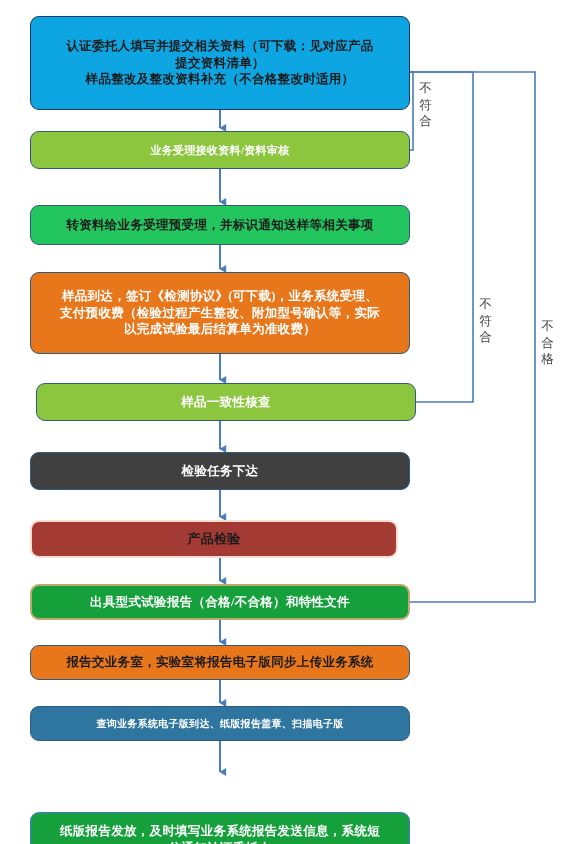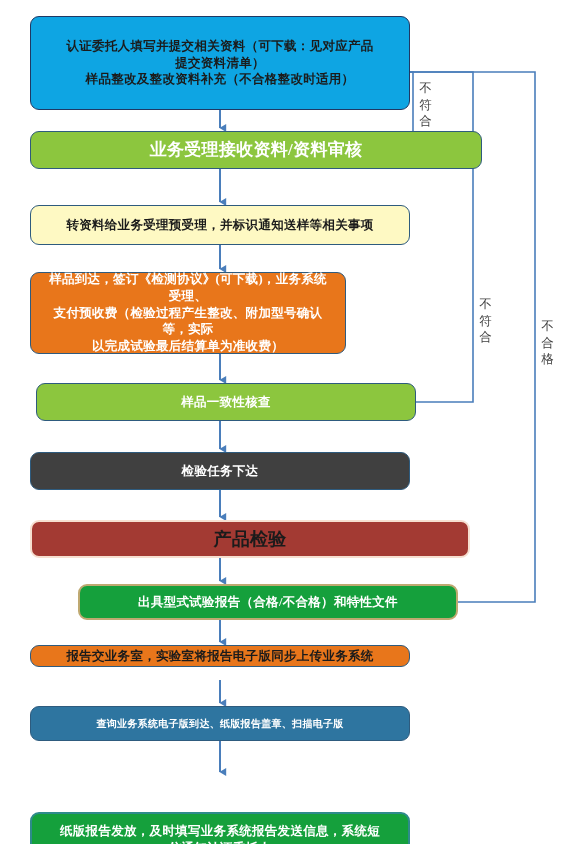--- a/index.html
+++ b/index.html
@@ -84,51 +84,51 @@
       <path d="M410,150 L413,150 L413,72 L404,72" marker-end="url(#arrowLeft)"></path>
     </g>
   </svg>
 
   <div class="node" style="left:30px;top:16px;width:380px;height:94px;background:#0EA5E3;border-color:#1F3864;color:#1B1B1B;font-size:12.5px;">
     <span>认证委托人填写并提交相关资料（可下载：见对应产品
 提交资料清单）
 样品整改及整改资料补充（不合格整改时适用）</span>
   </div>
 
-  <div class="node" style="left:30px;top:131px;width:452px;height:38px;background:#8CC63E;border-color:#2E5B7E;color:#FFFFFF;font-size:17px;">
+  <div class="node" style="left:30px;top:131px;width:380px;height:38px;background:#8CC63E;border-color:#2E5B7E;color:#FFFFFF;font-size:11px;">
     <span>业务受理接收资料/资料审核</span>
   </div>
 
-  <div class="node" style="left:30px;top:205px;width:380px;height:40px;background:#fef9c3;border-color:#2E5B7E;color:#1B1B1B;font-size:12.5px;">
+  <div class="node" style="left:30px;top:205px;width:380px;height:40px;background:#22c55e;border-color:#2E5B7E;color:#1B1B1B;font-size:12.5px;">
     <span>转资料给业务受理预受理，并标识通知送样等相关事项</span>
   </div>
 
-  <div class="node" style="left:30px;top:272px;width:316px;height:82px;background:#E8761B;border-color:#2E5B7E;color:#FFFFFF;font-size:12.5px;">
+  <div class="node" style="left:30px;top:272px;width:380px;height:82px;background:#E8761B;border-color:#2E5B7E;color:#FFFFFF;font-size:12.5px;">
     <span>样品到达，签订《检测协议》(可下载)，业务系统受理、
 支付预收费（检验过程产生整改、附加型号确认等，实际
 以完成试验最后结算单为准收费）</span>
   </div>
 
   <div class="node" style="left:36px;top:383px;width:380px;height:38px;background:#8CC63E;border-color:#2E5B7E;color:#FFFFFF;font-size:12.5px;">
     <span>样品一致性核查</span>
   </div>
 
   <div class="node" style="left:30px;top:452px;width:380px;height:38px;background:#404040;border-color:#2E5B7E;color:#FFFFFF;font-size:12.5px;">
     <span>检验任务下达</span>
   </div>
 
-  <div class="node" style="left:30px;top:520px;width:440px;height:38px;background:#A33A33;border-color:#F6DFD0;border-width:2.4px;color:#1B1B1B;font-size:18px;">
+  <div class="node" style="left:30px;top:520px;width:368px;height:38px;background:#A33A33;border-color:#F6DFD0;border-width:2.4px;color:#1B1B1B;font-size:13px;">
     <span>产品检验</span>
   </div>
 
-  <div class="node" style="left:30px;top:584px;width:380px;height:36px;background:#15A03C;border-color:#BFA971;border-width:2.2px;color:#FFFFFF;font-size:12.5px;margin-left:48px;">
+  <div class="node" style="left:30px;top:584px;width:380px;height:36px;background:#15A03C;border-color:#BFA971;border-width:2.2px;color:#FFFFFF;font-size:12.5px;">
     <span>出具型式试验报告（合格/不合格）和特性文件</span>
   </div>
 
-  <div class="node" style="left:30px;top:645px;width:380px;height:22px;background:#E8761B;border-color:#2E5B7E;color:#1B1B1B;font-size:12.5px;">
+  <div class="node" style="left:30px;top:645px;width:380px;height:35px;background:#E8761B;border-color:#2E5B7E;color:#1B1B1B;font-size:12.5px;">
     <span>报告交业务室，实验室将报告电子版同步上传业务系统</span>
   </div>
 
   <div class="node" style="left:30px;top:706px;width:380px;height:35px;background:#2E75A0;border-color:#2E5B7E;color:#FFFFFF;font-size:10px;">
     <span>查询业务系统电子版到达、纸版报告盖章、扫描电子版</span>
   </div>
 
   <div class="node" style="left:30px;top:812px;width:380px;height:55px;background:#15A03C;border-color:#2E8B8B;border-width:2.2px;color:#FFFFFF;font-size:12.5px;">
     <span>纸版报告发放，及时填写业务系统报告发送信息，系统短
 信通知认证委托人</span>

